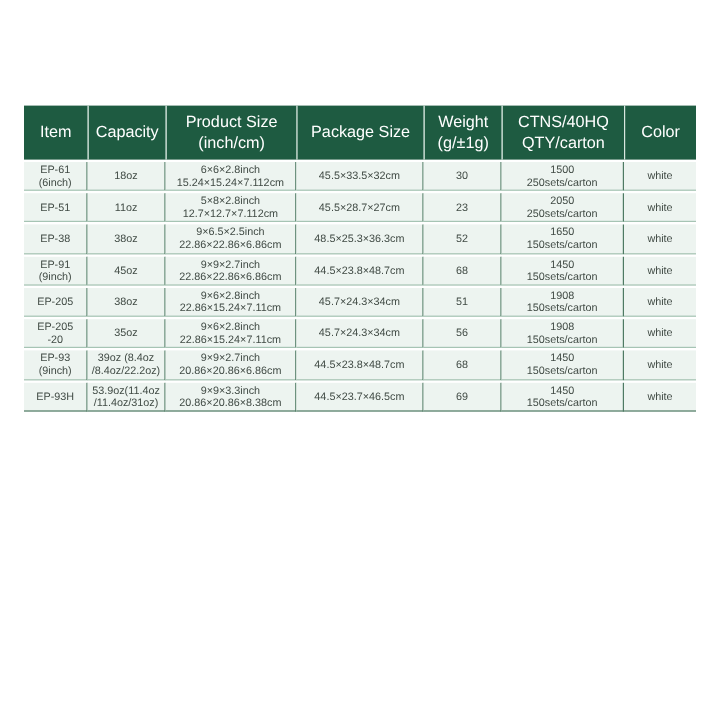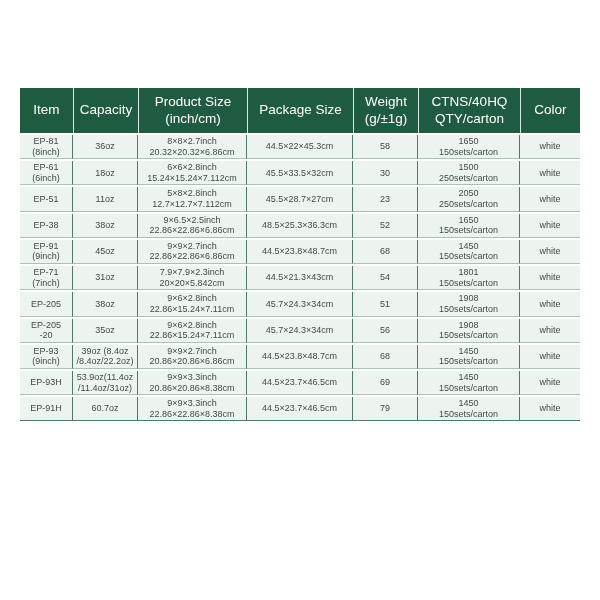--- a/index.html
+++ b/index.html
@@ -94,32 +94,20 @@
         <th>Package Size</th>
         <th>Weight
 (g/±1g)</th>
         <th>CTNS/40HQ
 QTY/carton</th>
         <th>Color</th>
       </tr>
     </thead>
     <tbody>
         <tr>
-    <td>EP-81
-(8inch)</td>
-    <td>36oz</td>
-    <td>8×8×2.7inch
-20.32×20.32×6.86cm</td>
-    <td>44.5×22×45.3cm</td>
-    <td>58</td>
-    <td>1650
-150sets/carton</td>
-    <td>white</td>
-  </tr>
-        <tr>
     <td>EP-61
 (6inch)</td>
     <td>18oz</td>
     <td>6×6×2.8inch
 15.24×15.24×7.112cm</td>
     <td>45.5×33.5×32cm</td>
     <td>30</td>
     <td>1500
 250sets/carton</td>
     <td>white</td>
@@ -152,32 +140,20 @@
     <td>45oz</td>
     <td>9×9×2.7inch
 22.86×22.86×6.86cm</td>
     <td>44.5×23.8×48.7cm</td>
     <td>68</td>
     <td>1450
 150sets/carton</td>
     <td>white</td>
   </tr>
         <tr>
-    <td>EP-71
-(7inch)</td>
-    <td>31oz</td>
-    <td>7.9×7.9×2.3inch
-20×20×5.842cm</td>
-    <td>44.5×21.3×43cm</td>
-    <td>54</td>
-    <td>1801
-150sets/carton</td>
-    <td>white</td>
-  </tr>
-        <tr>
     <td>EP-205</td>
     <td>38oz</td>
     <td>9×6×2.8inch
 22.86×15.24×7.11cm</td>
     <td>45.7×24.3×34cm</td>
     <td>51</td>
     <td>1908
 150sets/carton</td>
     <td>white</td>
   </tr>
@@ -211,26 +187,15 @@
     <td>53.9oz(11.4oz
 /11.4oz/31oz)</td>
     <td>9×9×3.3inch
 20.86×20.86×8.38cm</td>
     <td>44.5×23.7×46.5cm</td>
     <td>69</td>
     <td>1450
 150sets/carton</td>
     <td>white</td>
   </tr>
-        <tr>
-    <td>EP-91H</td>
-    <td>60.7oz</td>
-    <td>9×9×3.3inch
-22.86×22.86×8.38cm</td>
-    <td>44.5×23.7×46.5cm</td>
-    <td>79</td>
-    <td>1450
-150sets/carton</td>
-    <td>white</td>
-  </tr>
       </tbody>
   </table>
 </div>
 
 </body></html>

